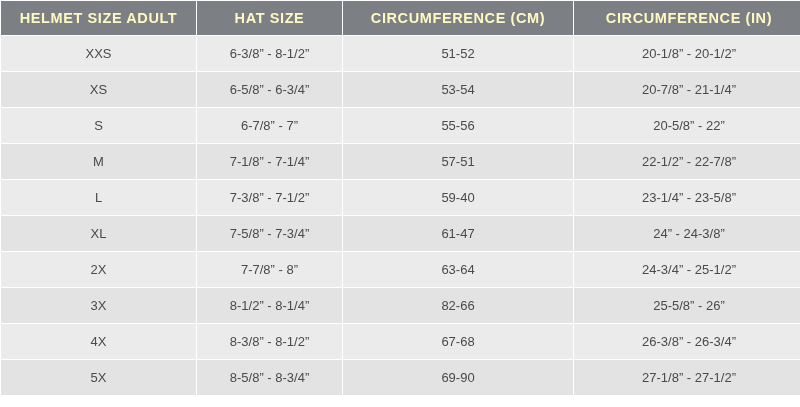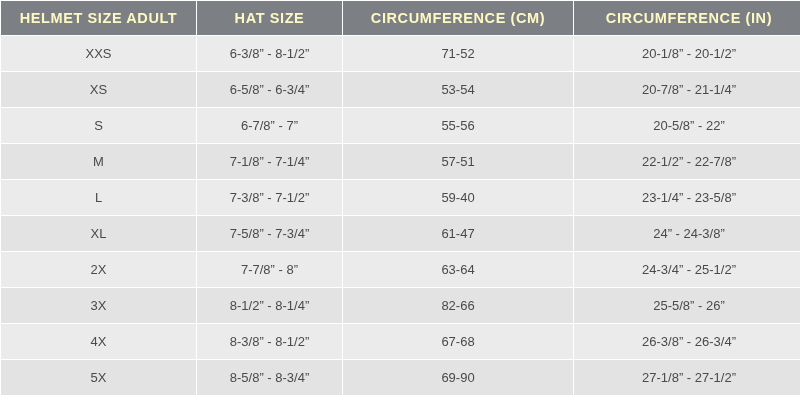--- a/index.html
+++ b/index.html
@@ -60,21 +60,21 @@
       <th class="col-0">HELMET SIZE ADULT</th>
       <th class="col-1">HAT SIZE</th>
       <th class="col-2">CIRCUMFERENCE (CM)</th>
       <th class="col-3">CIRCUMFERENCE (IN)</th>
     </tr>
   </thead>
   <tbody>
     <tr>
       <td class="col-0">XXS</td>
       <td class="col-1">6-3/8” - 8-1/2”</td>
-      <td class="col-2">71-52</td>
+      <td class="col-2">51-52</td>
       <td class="col-3">20-1/8” - 20-1/2”</td>
     </tr>
     <tr>
       <td class="col-0">XS</td>
       <td class="col-1">6-5/8” - 6-3/4”</td>
       <td class="col-2">53-54</td>
       <td class="col-3">20-7/8” - 21-1/4”</td>
     </tr>
     <tr>
       <td class="col-0">S</td>

